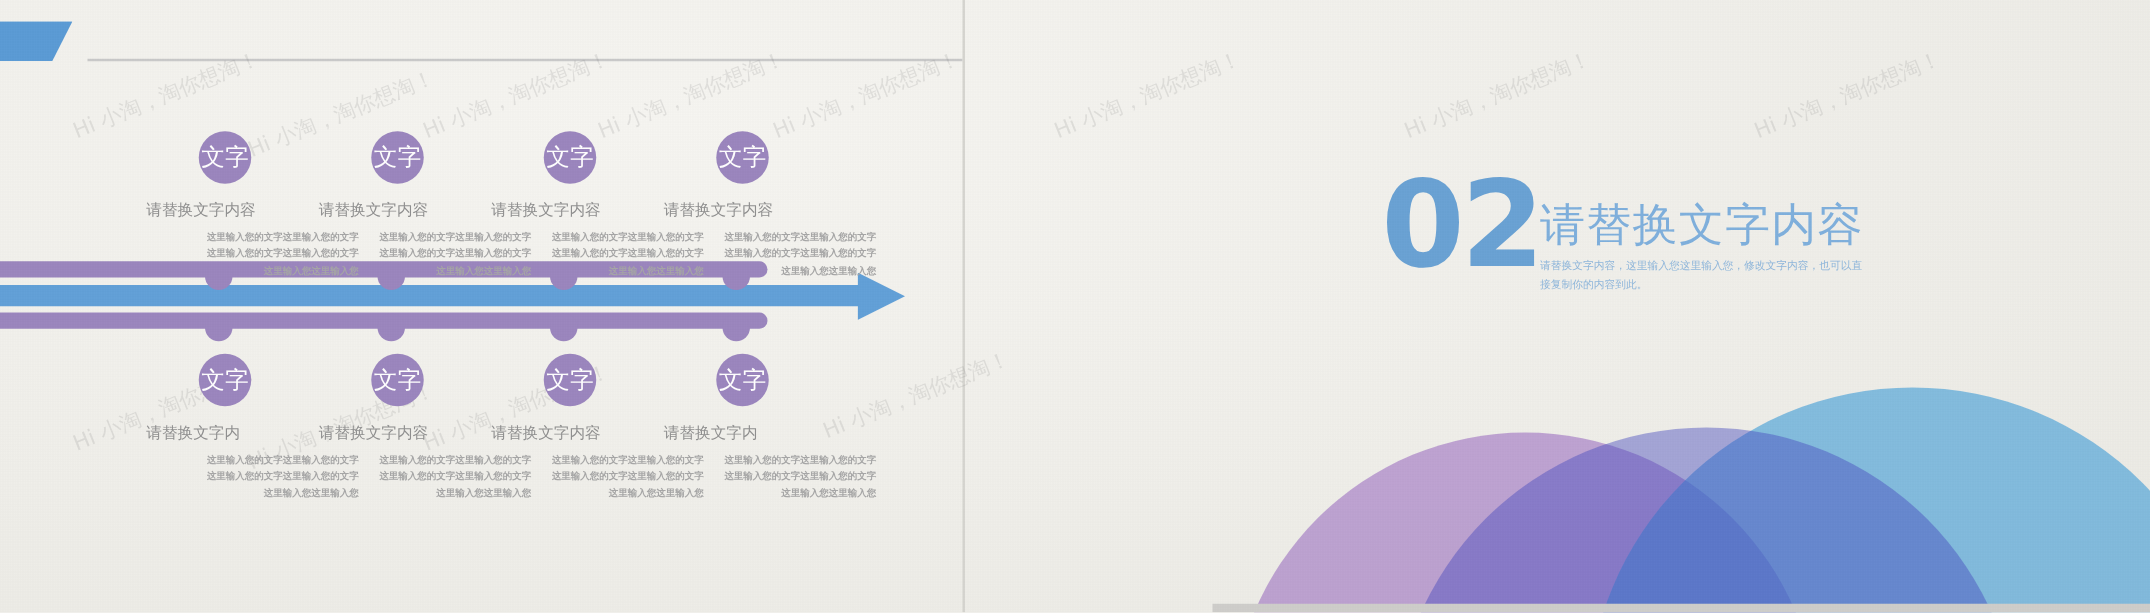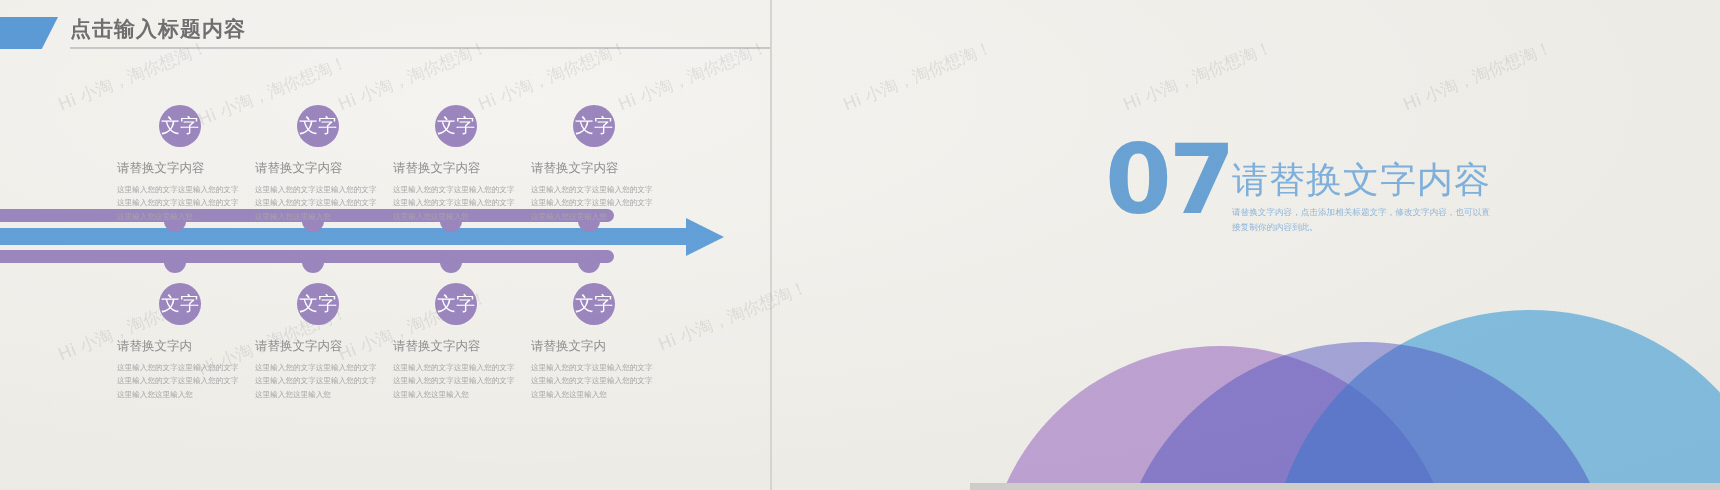--- a/index.html
+++ b/index.html
@@ -77,21 +77,21 @@
     background:#9b86be;color:#ffffff;
     display:flex;align-items:center;justify-content:center;
     font-size:19px;margin:0 auto;
   }
   .sub-title{
     margin-top:13px;font-size:12.5px;color:#8f8f8f;
     text-align:left;white-space:nowrap;
   }
   .body-line{
     font-size:7.6px;color:#a6a6a6;line-height:1.75;
-    text-align:left;white-space:nowrap;
+    text-align:right;white-space:nowrap;font-weight:bold;
   }
   .col.top .bubble{margin:0 0 0 42px;}
   .col.bottom .bubble{margin:0 0 0 42px;}
   
   #big-number{
     position:absolute;left:1105px;top:139px;
     font-size:96px;font-weight:bold;color:#6aa2d4;
     line-height:.86;letter-spacing:-3px;
     font-family:"DejaVu Sans",sans-serif;
   }
@@ -122,21 +122,20 @@
     position:absolute;left:970px;top:483px;width:750px;height:7px;
     background:#cfcecb;
   }
 </style>
 </head>
 <body>
 
 <div id="stage">
 
   <div id="header-trapezoid"></div>
-  <div id="page-title">点击输入标题内容</div>
   <div id="header-rule"></div>
   <div id="divider-vertical"></div>
 
   <div id="watermark-layer">
       <div class="wm" style="left: 55px; top: 95px;">Hi 小淘，淘你想淘！</div>
       <div class="wm" style="left: 195px; top: 110px;">Hi 小淘，淘你想淘！</div>
       <div class="wm" style="left: 335px; top: 95px;">Hi 小淘，淘你想淘！</div>
       <div class="wm" style="left: 475px; top: 95px;">Hi 小淘，淘你想淘！</div>
       <div class="wm" style="left: 615px; top: 95px;">Hi 小淘，淘你想淘！</div>
       <div class="wm" style="left: 840px; top: 95px;">Hi 小淘，淘你想淘！</div>
@@ -234,23 +233,23 @@
         <div class="bubble">文字</div>
         <div class="sub-title">请替换文字内</div>
         <div style="margin-top: 6px;">
           <div class="body-line">这里输入您的文字这里输入您的文字</div>
           <div class="body-line">这里输入您的文字这里输入您的文字</div>
           <div class="body-line">这里输入您这里输入您</div>
         </div>
       </div>
     </div>
 
-  <div id="big-number">07</div>
+  <div id="big-number">02</div>
   <div id="right-heading">请替换文字内容</div>
-  <div id="right-desc">请替换文字内容，点击添加相关标题文字，修改文字内容，也可以直接复制你的内容到此。</div>
+  <div id="right-desc">请替换文字内容，这里输入您这里输入您，修改文字内容，也可以直接复制你的内容到此。</div>
 
   <div id="arcs">
     <div class="arc" id="arc-purple"></div>
     <div class="arc" id="arc-lightblue"></div>
     <div class="arc" id="arc-indigo"></div>
   </div>
   <div id="bottom-strip"></div>
 
   <div id="grain"></div>
 </div>

